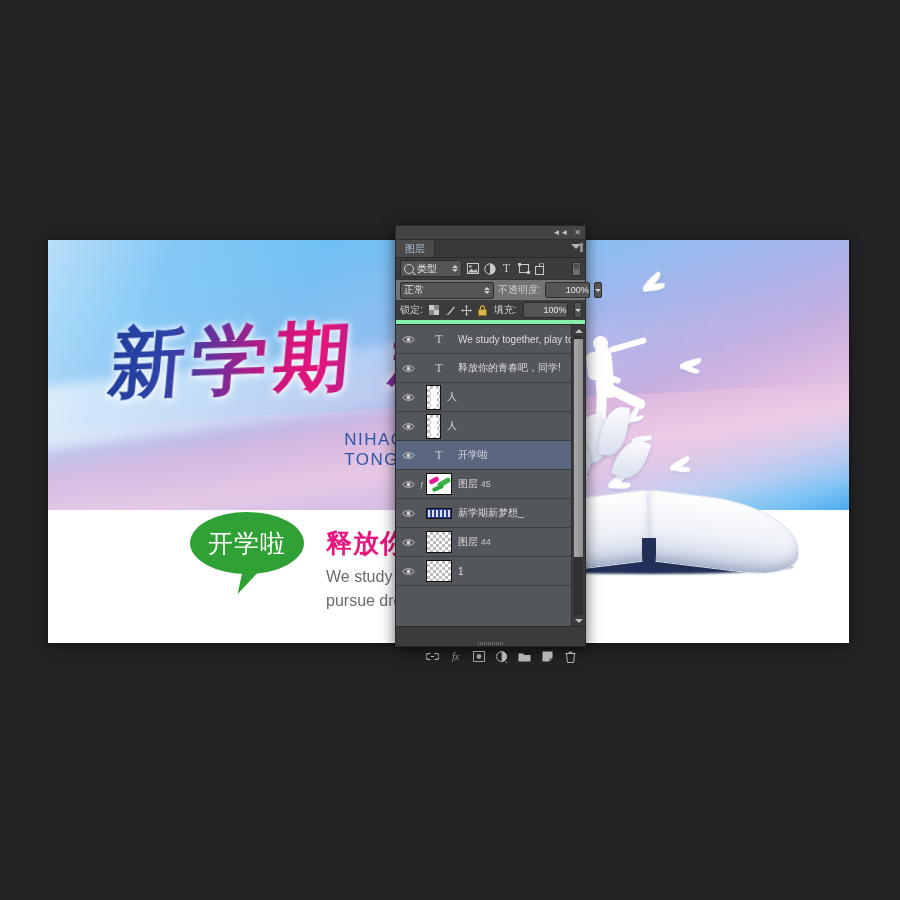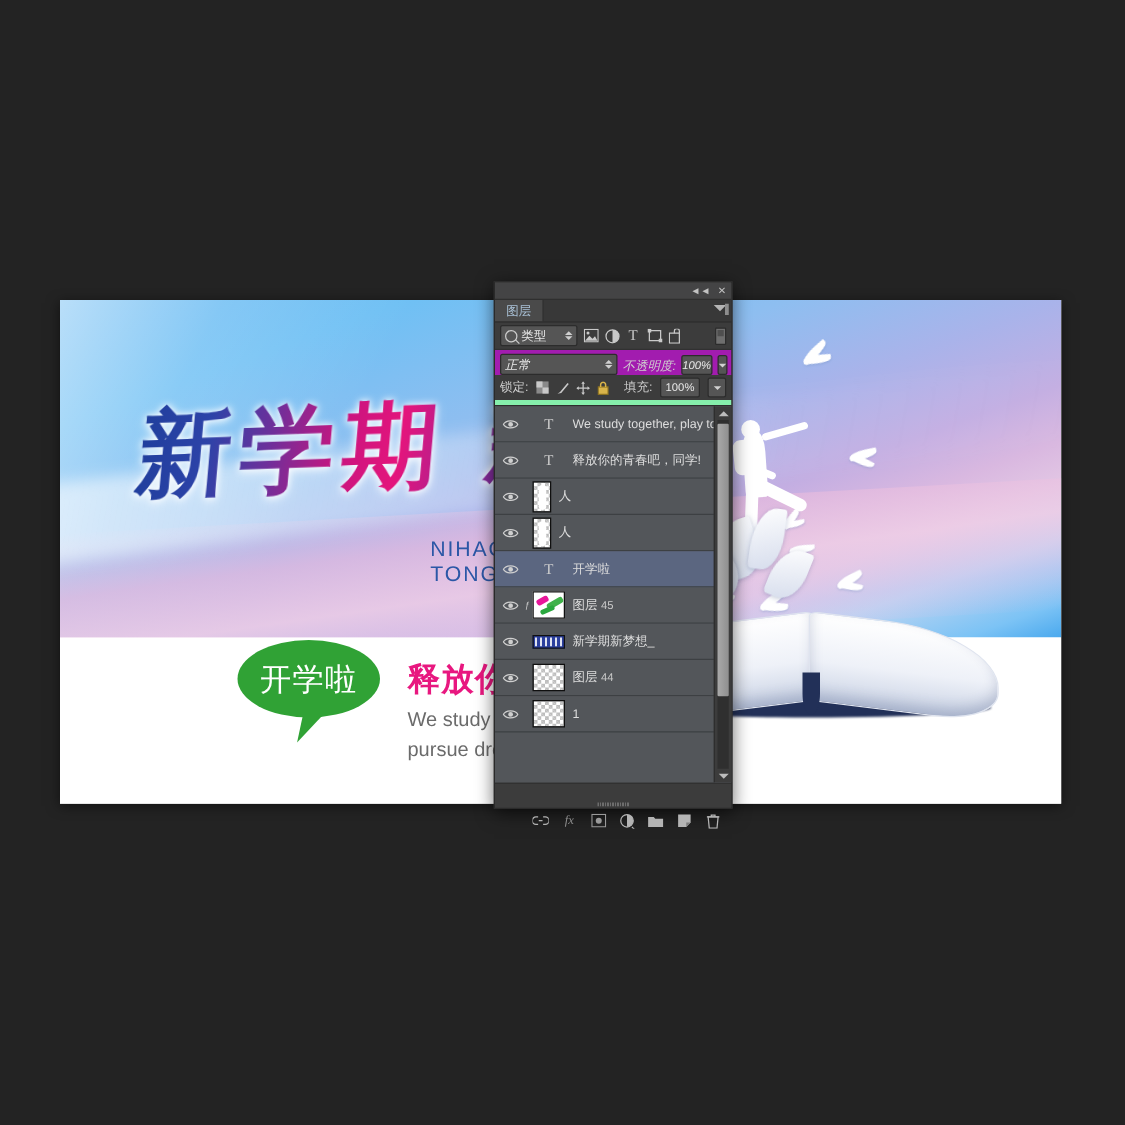--- a/index.html
+++ b/index.html
@@ -160,31 +160,31 @@
   .stepper i{width:0;height:0;border-left:3px solid transparent;border-right:3px solid transparent;}
   .stepper .up{border-bottom:3px solid #cfcfcf;}
   .stepper .dn{border-top:3px solid #cfcfcf;}
   .fico{width:13px;height:13px;display:flex;align-items:center;justify-content:center;color:#c9c9c9;font-size:10px;}
   .fico svg{display:block;}
   .filter-toggle{width:9px;height:14px;background:#6e6e6e;border:1px solid #2c2c2c;border-radius:1px;margin-left:auto;
     display:flex;flex-direction:column;justify-content:space-between;padding:1px;box-sizing:border-box;}
   .filter-toggle b{display:block;height:5px;background:#4f4f4f;}
 
   .blend-row{
-    height:20px;display:flex;align-items:flex-end;gap:4px;padding:0 4px;background:#a21caf;font-style:italic;
+    height:20px;display:flex;align-items:center;gap:4px;padding:0 4px;background:#737373;
   }
   .blend-select{
     background:#555;border:1px solid #2c2c2c;border-radius:2px;height:15px;flex:0 0 86px;
     display:flex;align-items:center;padding:0 3px;color:#e8e8e8;font-size:10px;
   }
   .blend-select .lbl{flex:1;}
   .field-label{color:#cfcfcf;font-size:10px;white-space:nowrap;}
   .numbox{
     background:#555;border:1px solid #2c2c2c;border-radius:2px;height:14px;width:30px;
-    display:flex;align-items:center;justify-content:center;color:#e8e8e8;font-size:9px;
+    display:flex;align-items:center;justify-content:center;color:#e8e8e8;font-size:9px;padding-left:20px;
   }
   .drop-btn{
     background:#555;border:1px solid #2c2c2c;border-radius:2px;height:14px;width:13px;
     display:flex;align-items:center;justify-content:center;
   }
   .drop-btn i{width:0;height:0;border-left:3px solid transparent;border-right:3px solid transparent;border-top:3px solid #d2d2d2;}
 
   .lock-row{
     height:20px;display:flex;align-items:center;gap:6px;padding:0 4px;background:#3c3c3c;
     border-bottom:4px solid #86efac;

